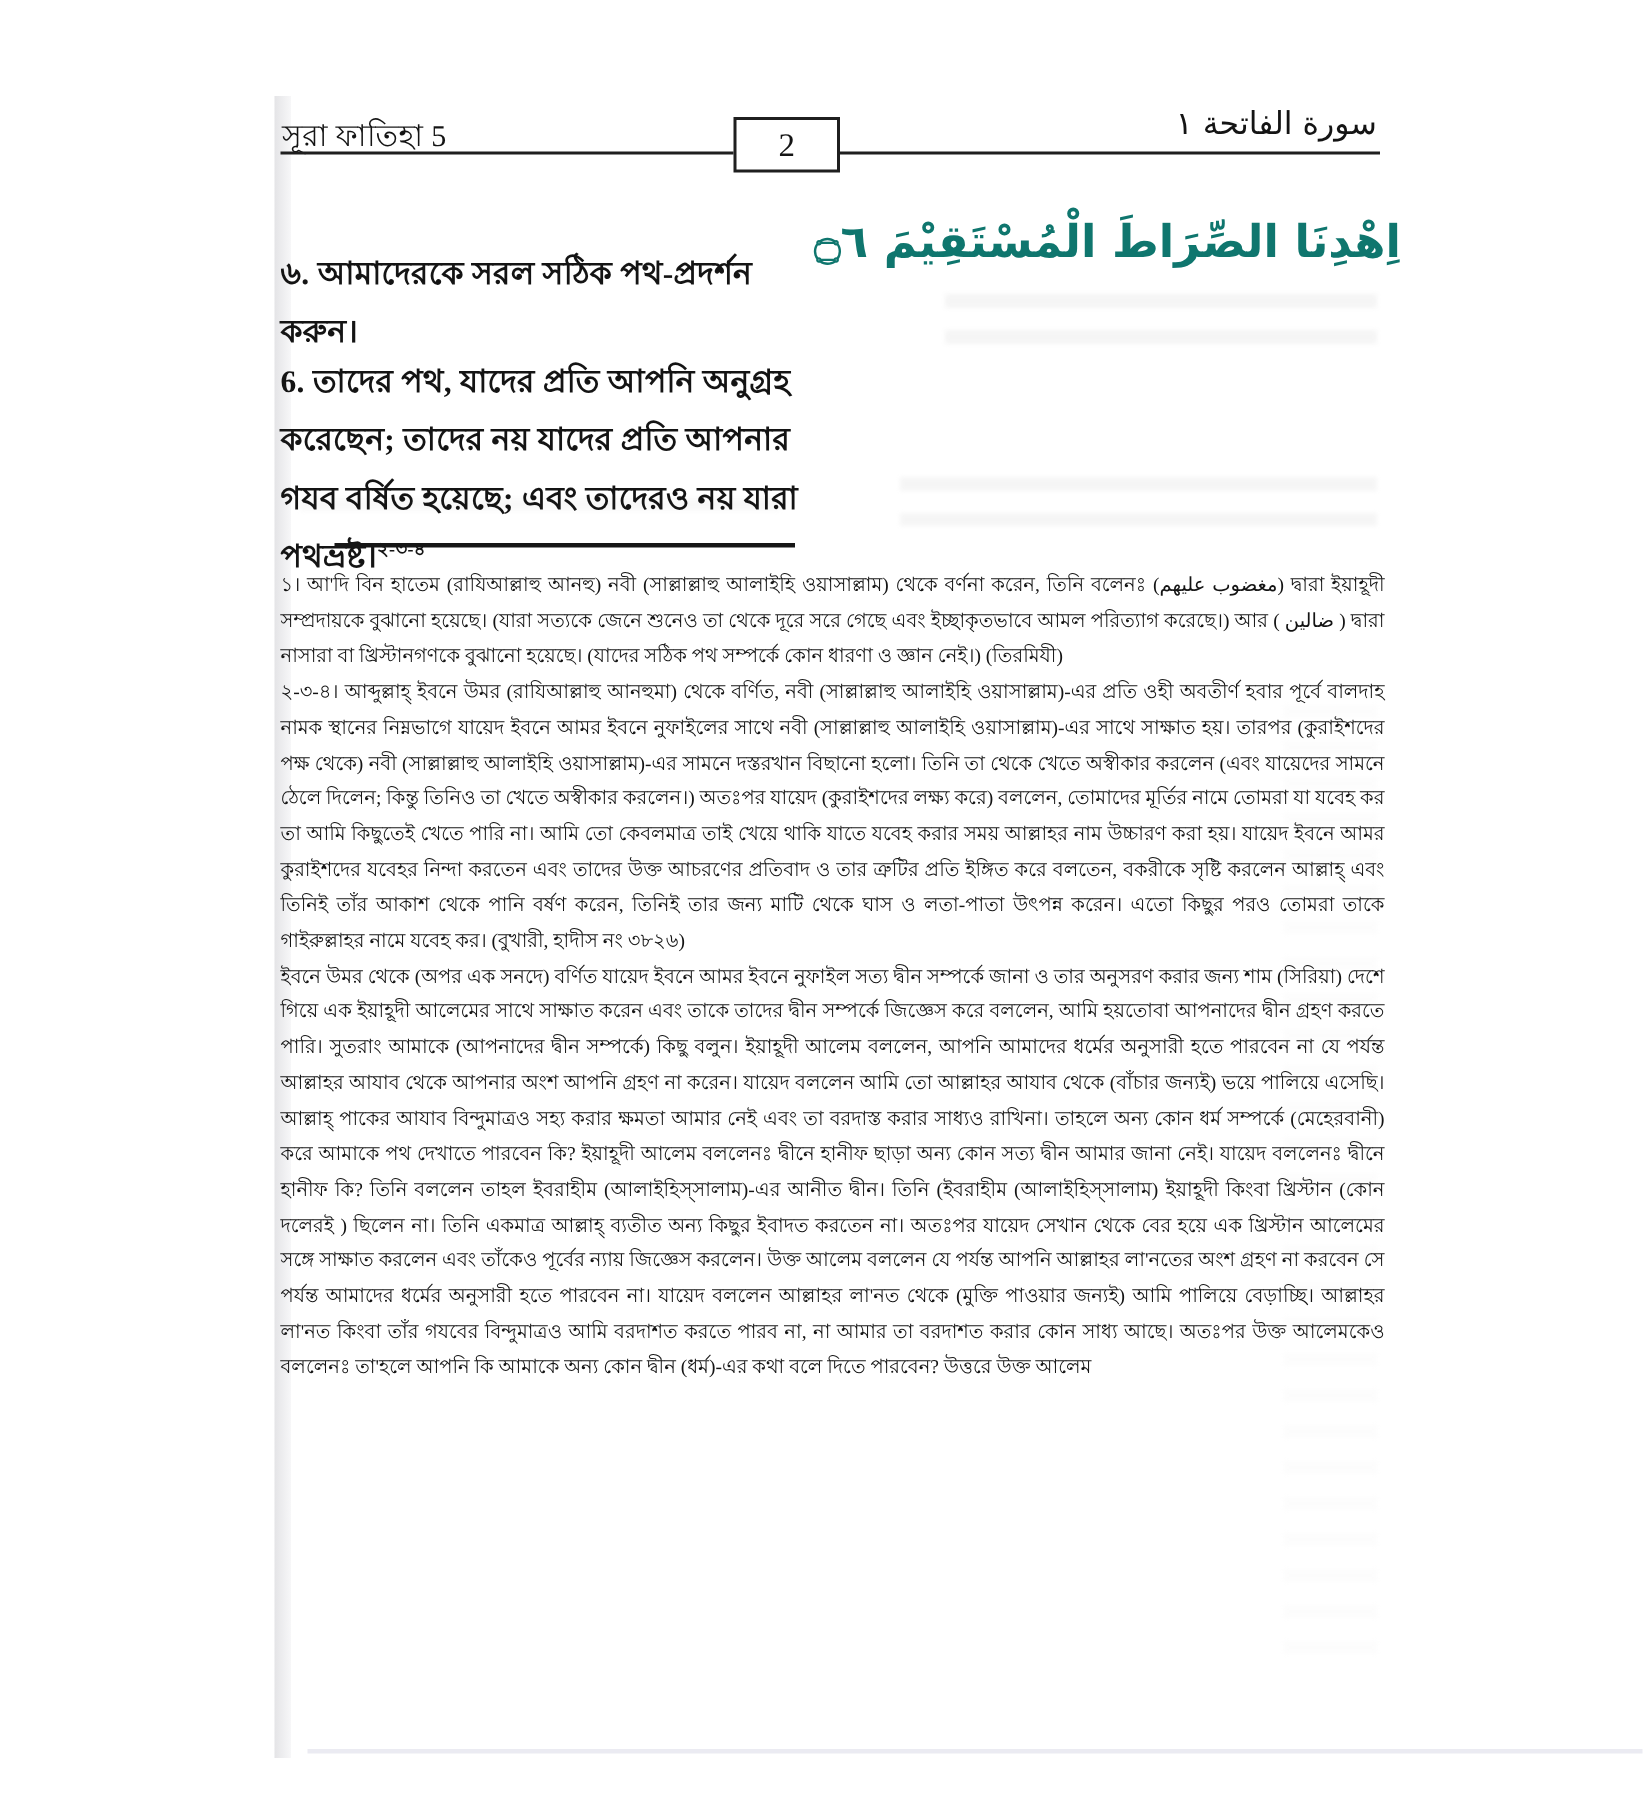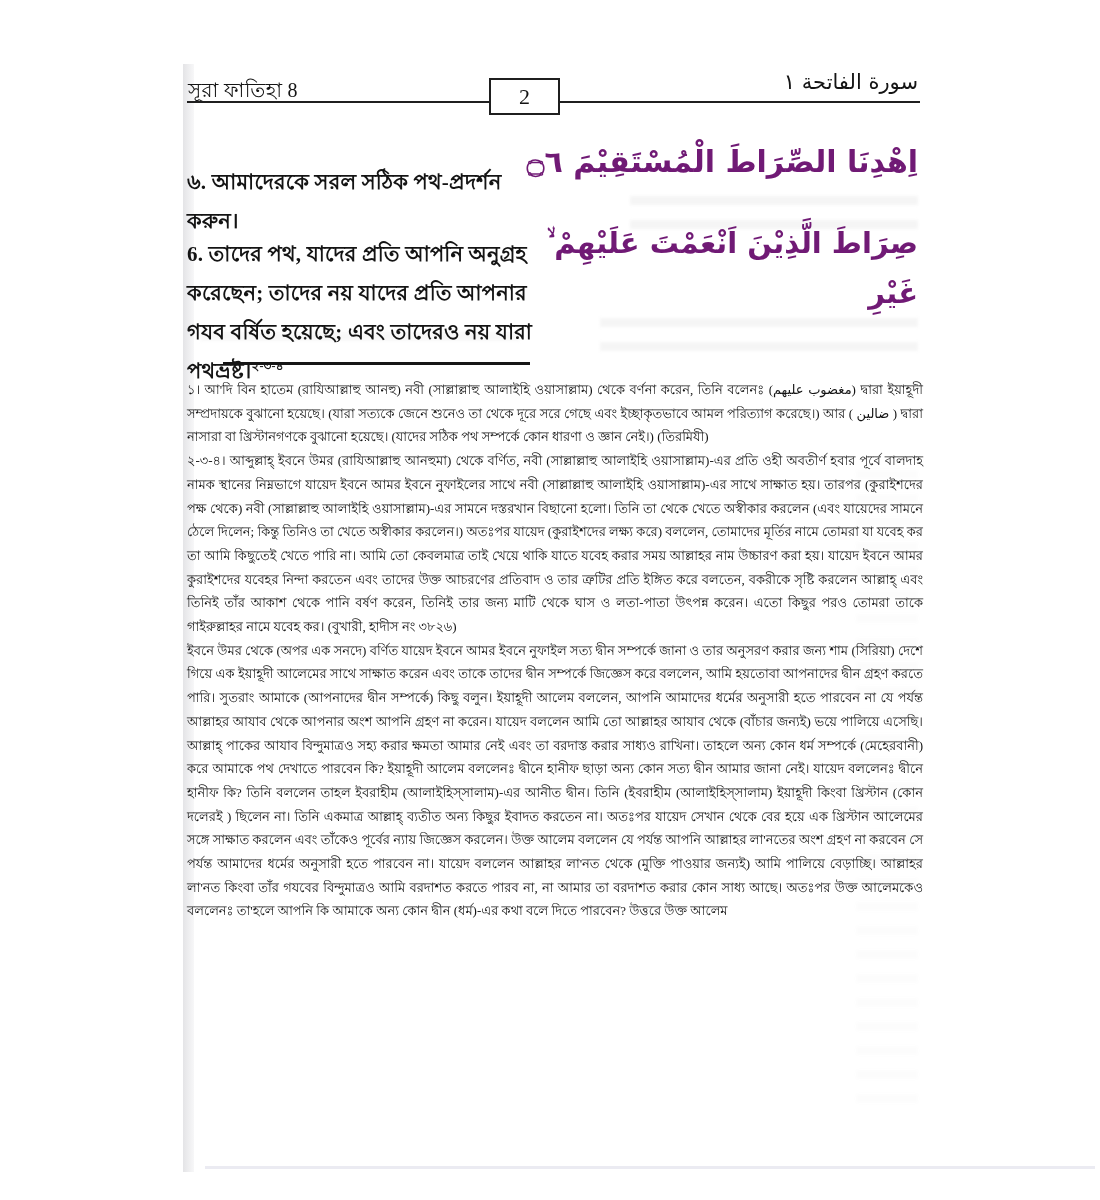--- a/index.html
+++ b/index.html
@@ -38,22 +38,22 @@
 
   
   .bn-verse{
     left:187px;width:364px;font-size:21px;line-height:39px;font-weight:600;
     letter-spacing:.2px;
   }
   .bn-v6{top:134px;margin-top:29px;}
   .bn-v7{top:214px;}
   .bn-verse sup{font-size:12px;font-weight:700;vertical-align:super;line-height:0;}
   .ar-verse{
-    right:182px;direction:rtl;text-align:right;
-    font-family:"DejaVu Sans",sans-serif;font-weight:700;color:#701a75;
+    right:166px;direction:rtl;text-align:right;
+    font-family:"DejaVu Sans",sans-serif;font-weight:700;color:#0f766e;
   }
   .ar-v6{top:136px;width:420px;font-size:30px;line-height:52px;}
   .ar-v7{top:218px;width:420px;font-size:29px;line-height:50px;}
 
   
   .fn-divider{left:223px;top:362px;width:307px;height:3px;background:#161616;}
   .footnotes{
     left:187px;top:378px;width:736px;
     font-size:13px;line-height:23.7px;text-align:justify;
   }
@@ -62,39 +62,38 @@
 </head>
 <body>
 
 <div class="abs gutter"></div>
 <div class="abs bottom-edge"></div>
 <div class="abs ghost" style="left:630px;top:196px;width:288px;height:42px;opacity:.40;"></div>
 <div class="abs ghost" style="left:600px;top:318px;width:318px;height:42px;opacity:.38;"></div>
 <div class="abs ghost" style="left:200px;top:332px;width:320px;height:24px;opacity:.25;"></div>
 <div class="abs ghost" style="left:856px;top:470px;width:62px;height:640px;opacity:.10;"></div>
 
-<div class="abs hdr-left">সূরা ফাতিহা 8</div>
+<div class="abs hdr-left">সূরা ফাতিহা 5</div>
 <div class="abs hdr-right">سورة الفاتحة ١</div>
 <div class="abs hdr-rule"></div>
 <div class="abs pagenum-box">
   <span>2</span>
 </div>
 
 <p class="abs bn-verse bn-v6">
   <span>৬. আমাদেরকে সরল সঠিক পথ-প্রদর্শন করুন।</span>
 </p>
 <div class="abs ar-verse ar-v6">
   <div>اِهْدِنَا الصِّرَاطَ الْمُسْتَقِيْمَ ۝٦</div>
 </div>
 
 <p class="abs bn-verse bn-v7">
   <span>6. তাদের পথ, যাদের প্রতি আপনি অনুগ্রহ করেছেন; তাদের নয় যাদের প্রতি আপনার গযব বর্ষিত হয়েছে; এবং তাদেরও নয় যারা পথভ্রষ্ট।</span><sup>২-৩-৪</sup>
 </p>
 <div class="abs ar-verse ar-v7">
-  <div>صِرَاطَ الَّذِيْنَ اَنْعَمْتَ عَلَيْهِمْ ۙ غَيْرِ</div>
 </div>
 
 <div class="abs fn-divider"></div>
 
 <div class="abs footnotes">
   <p>১। আ'দি বিন হাতেম (রাযিআল্লাহু আনহু) নবী (সাল্লাল্লাহু আলাইহি ওয়াসাল্লাম) থেকে বর্ণনা করেন, তিনি বলেনঃ (مغضوب عليهم) দ্বারা ইয়াহূদী সম্প্রদায়কে বুঝানো হয়েছে। (যারা সত্যকে জেনে শুনেও তা থেকে দূরে সরে গেছে এবং ইচ্ছাকৃতভাবে  আমল পরিত্যাগ করেছে।) আর ( ضالين ) দ্বারা নাসারা বা খ্রিস্টানগণকে বুঝানো হয়েছে। (যাদের সঠিক পথ সম্পর্কে কোন ধারণা ও জ্ঞান নেই।) (তিরমিযী)</p>
   <p>২-৩-৪। আব্দুল্লাহ্ ইবনে উমর (রাযিআল্লাহু আনহুমা) থেকে বর্ণিত, নবী (সাল্লাল্লাহু আলাইহি ওয়াসাল্লাম)-এর প্রতি ওহী অবতীর্ণ হবার পূর্বে বালদাহ নামক স্থানের নিম্নভাগে যায়েদ ইবনে আমর ইবনে নুফাইলের সাথে নবী (সাল্লাল্লাহু আলাইহি ওয়াসাল্লাম)-এর সাথে সাক্ষাত হয়। তারপর (কুরাইশদের পক্ষ থেকে) নবী (সাল্লাল্লাহু আলাইহি ওয়াসাল্লাম)-এর সামনে দস্তরখান বিছানো হলো। তিনি তা থেকে খেতে অস্বীকার করলেন (এবং যায়েদের সামনে ঠেলে দিলেন; কিন্তু তিনিও তা খেতে অস্বীকার করলেন।) অতঃপর যায়েদ (কুরাইশদের লক্ষ্য করে) বললেন, তোমাদের মূর্তির নামে তোমরা যা যবেহ কর তা আমি কিছুতেই খেতে পারি না। আমি তো কেবলমাত্র তাই খেয়ে থাকি যাতে যবেহ করার সময় আল্লাহর নাম উচ্চারণ করা হয়। যায়েদ ইবনে আমর কুরাইশদের যবেহর নিন্দা করতেন এবং তাদের উক্ত আচরণের প্রতিবাদ ও তার ত্রুটির প্রতি ইঙ্গিত করে বলতেন, বকরীকে সৃষ্টি করলেন আল্লাহ্ এবং তিনিই তাঁর আকাশ থেকে পানি বর্ষণ করেন, তিনিই তার জন্য মাটি থেকে ঘাস ও লতা-পাতা উৎপন্ন করেন। এতো কিছুর পরও তোমরা তাকে গাইরুল্লাহর নামে যবেহ কর। (বুখারী, হাদীস নং ৩৮২৬)</p>
   <p>ইবনে উমর থেকে (অপর এক সনদে) বর্ণিত যায়েদ ইবনে আমর ইবনে নুফাইল সত্য দ্বীন সম্পর্কে জানা ও তার অনুসরণ করার জন্য শাম (সিরিয়া) দেশে গিয়ে এক ইয়াহূদী আলেমের সাথে সাক্ষাত করেন এবং তাকে তাদের দ্বীন সম্পর্কে জিজ্ঞেস করে বললেন, আমি হয়তোবা আপনাদের দ্বীন গ্রহণ করতে পারি। সুতরাং আমাকে (আপনাদের দ্বীন সম্পর্কে) কিছু বলুন। ইয়াহূদী আলেম বললেন, আপনি আমাদের ধর্মের অনুসারী হতে পারবেন না যে পর্যন্ত আল্লাহর আযাব থেকে আপনার অংশ আপনি গ্রহণ না করেন। যায়েদ বললেন আমি তো আল্লাহর আযাব থেকে (বাঁচার জন্যই) ভয়ে পালিয়ে এসেছি। আল্লাহ্ পাকের আযাব বিন্দুমাত্রও সহ্য করার ক্ষমতা আমার নেই এবং তা বরদাস্ত করার সাধ্যও রাখিনা। তাহলে অন্য কোন ধর্ম সম্পর্কে (মেহেরবানী) করে আমাকে পথ দেখাতে পারবেন কি? ইয়াহূদী আলেম বললেনঃ দ্বীনে হানীফ ছাড়া অন্য কোন সত্য দ্বীন আমার জানা নেই। যায়েদ বললেনঃ দ্বীনে হানীফ কি? তিনি বললেন তাহল ইবরাহীম (আলাইহিস্সালাম)-এর আনীত দ্বীন। তিনি (ইবরাহীম (আলাইহিস্সালাম) ইয়াহূদী কিংবা খ্রিস্টান (কোন দলেরই ) ছিলেন না। তিনি একমাত্র আল্লাহ্ ব্যতীত অন্য কিছুর ইবাদত করতেন না। অতঃপর যায়েদ সেখান থেকে বের হয়ে এক খ্রিস্টান আলেমের সঙ্গে সাক্ষাত করলেন এবং তাঁকেও পূর্বের ন্যায় জিজ্ঞেস করলেন। উক্ত আলেম বললেন যে পর্যন্ত আপনি আল্লাহর লা'নতের অংশ গ্রহণ না করবেন সে পর্যন্ত আমাদের ধর্মের অনুসারী হতে পারবেন না। যায়েদ বললেন আল্লাহর লা'নত থেকে (মুক্তি পাওয়ার জন্যই) আমি পালিয়ে বেড়াচ্ছি। আল্লাহর লা'নত কিংবা তাঁর গযবের বিন্দুমাত্রও আমি বরদাশত করতে পারব না, না আমার তা বরদাশত করার কোন সাধ্য আছে। অতঃপর উক্ত আলেমকেও বললেনঃ তা'হলে আপনি কি আমাকে অন্য কোন দ্বীন (ধর্ম)-এর কথা বলে দিতে পারবেন? উত্তরে উক্ত আলেম</p>
 </div>
 

